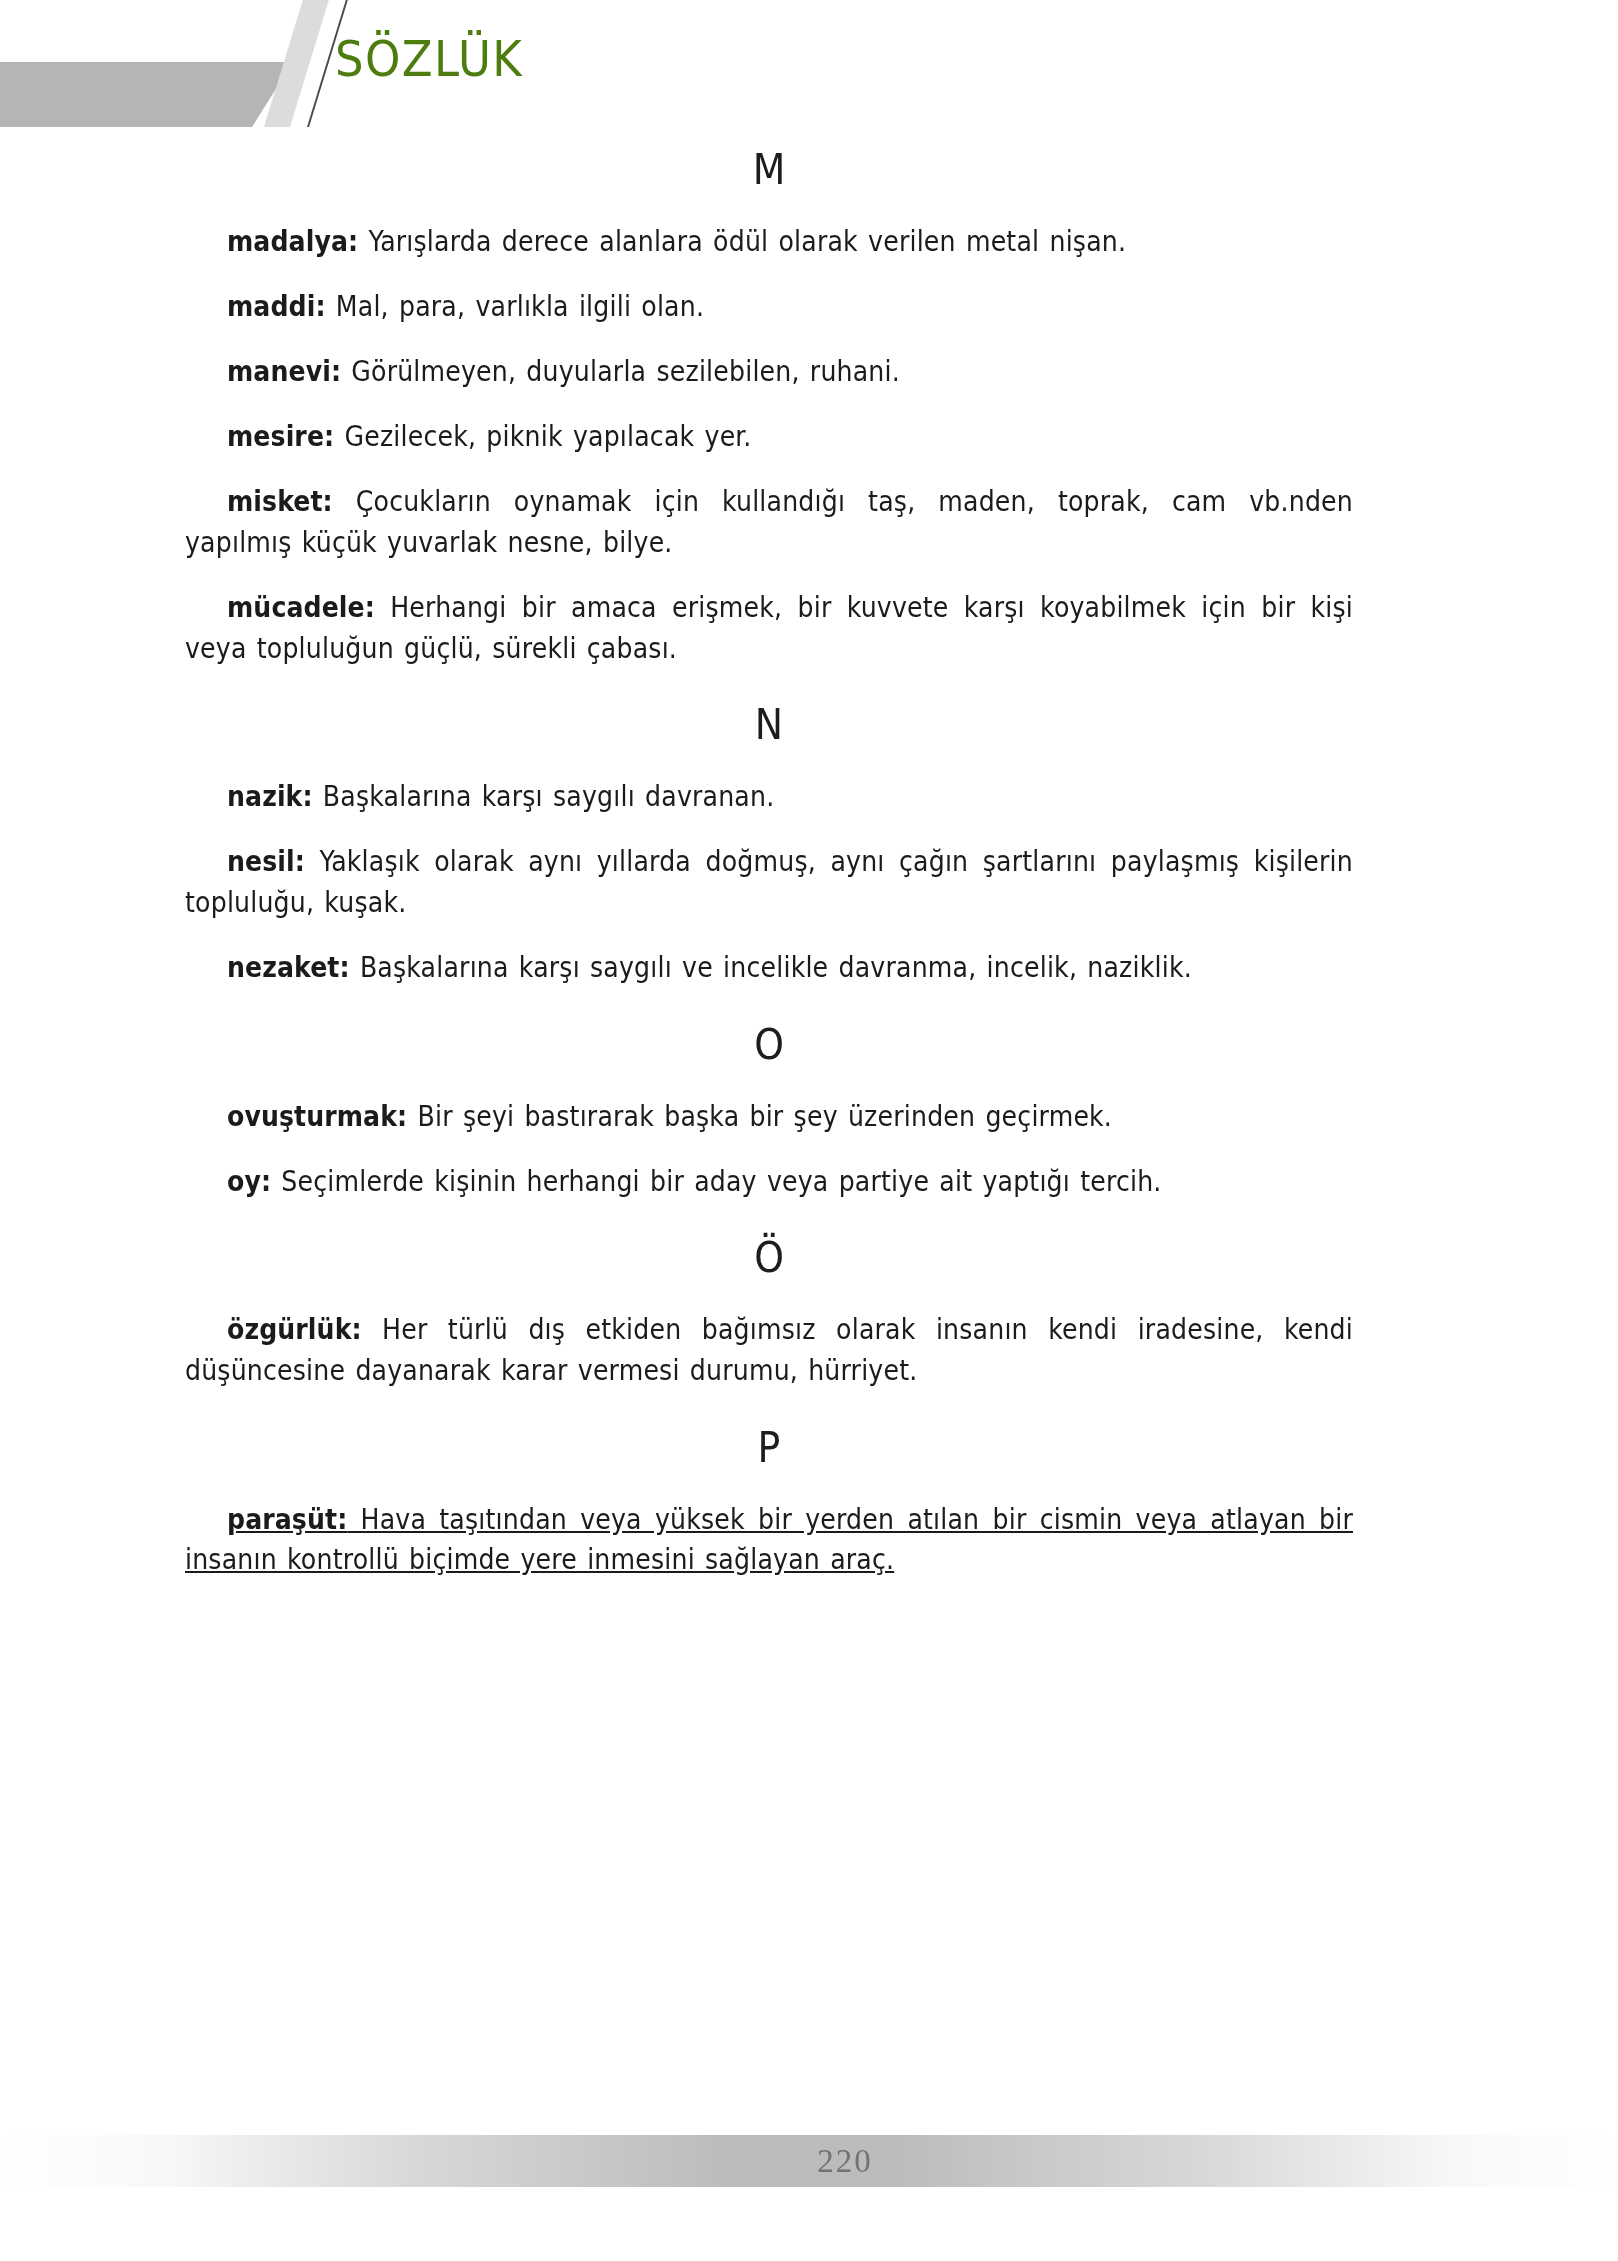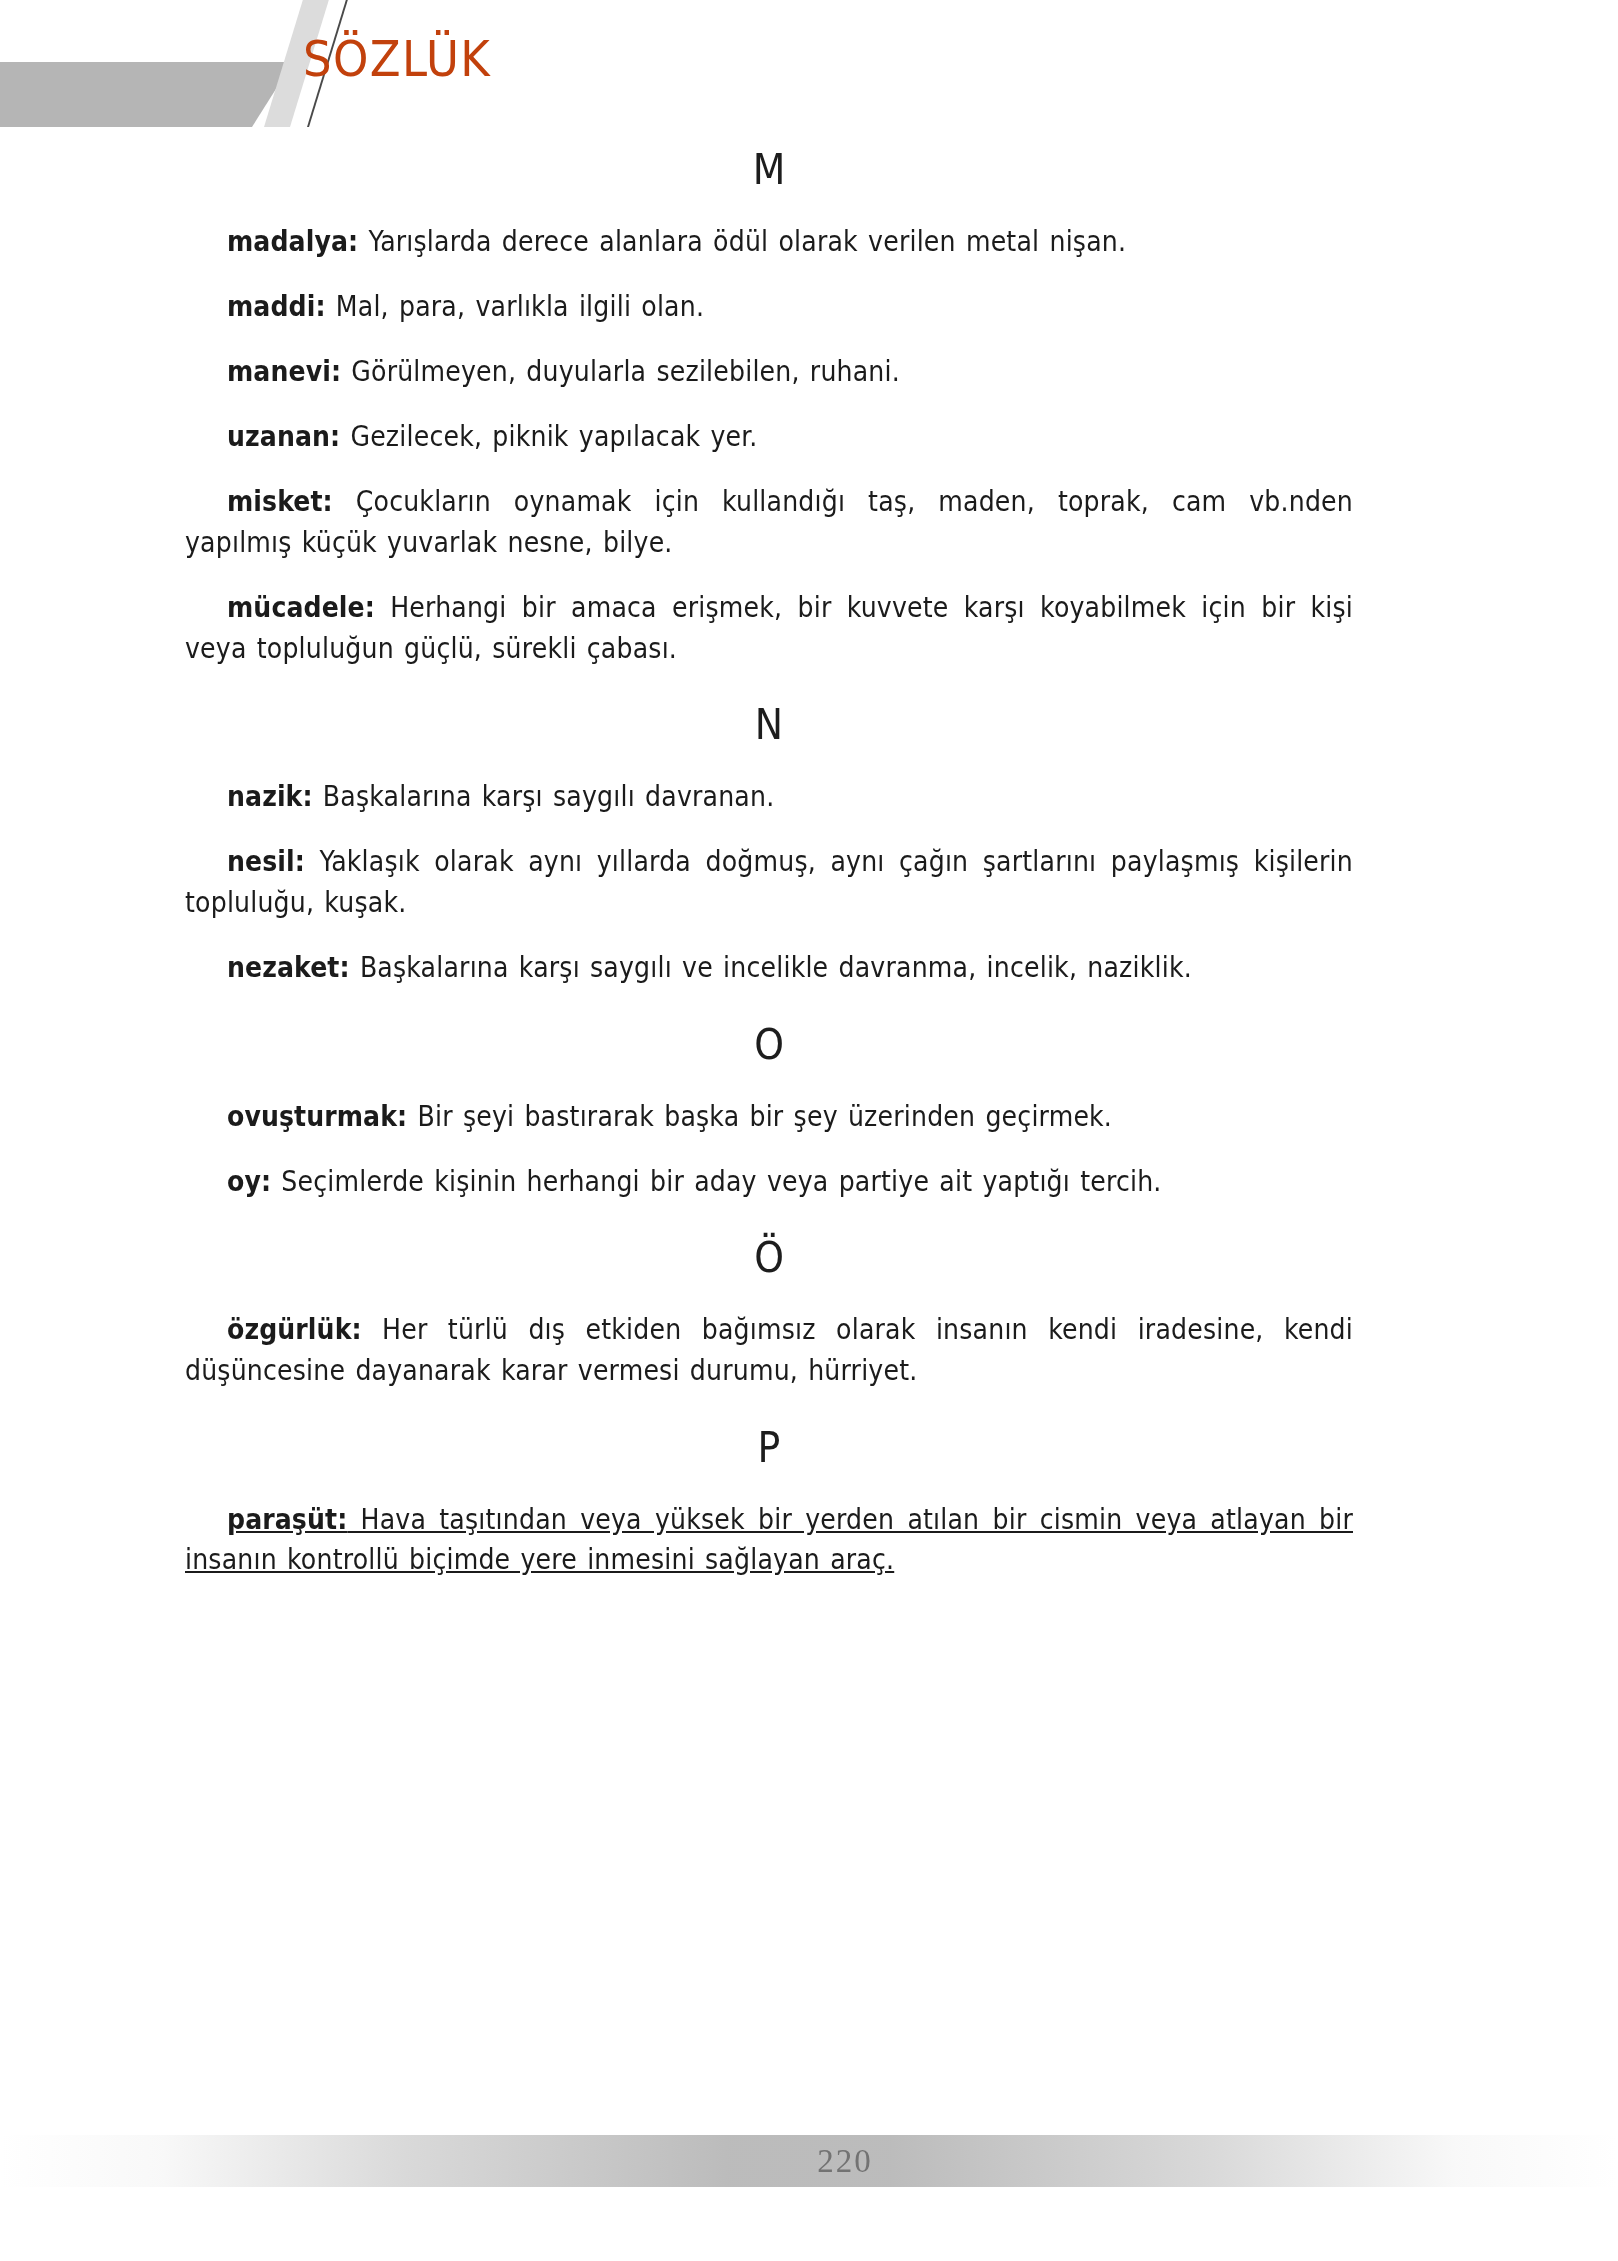--- a/index.html
+++ b/index.html
@@ -28,24 +28,24 @@
     transform-origin:bottom left;
   }
   .hdr-line{
     position:absolute;left:307px;top:0;
     width:2px;height:127px;
     background:#4a4a4a;
     transform:skewX(-17deg);
     transform-origin:bottom left;
   }
   .hdr-title{
-    position:absolute;left:303px;top:30px;
+    position:absolute;left:335px;top:30px;
     font-size:50px;
     letter-spacing:1.4px;
-    color:#c2410c;
+    color:#4d7c0f;
     font-weight:400;
     font-family:"DejaVu Sans Condensed","Liberation Sans",sans-serif;
     white-space:nowrap;
   }
 
   
   #content{
     position:absolute;
     left:185px;top:149px;
     width:1168px;
@@ -114,21 +114,21 @@
   <div class="hdr-stripe"></div>
   <div class="hdr-line"></div>
   <div class="hdr-title">SÖZLÜK</div>
 </div>
 
 <div id="content">
     <div class="letter first">M</div>
     <p class="entry"><span class="hw">madalya:</span><span class="df"> Yarışlarda derece alanlara ödül olarak verilen metal nişan.</span></p>
     <p class="entry"><span class="hw">maddi:</span><span class="df"> Mal, para, varlıkla ilgili olan.</span></p>
     <p class="entry"><span class="hw">manevi:</span><span class="df"> Görülmeyen, duyularla sezilebilen, ruhani.</span></p>
-    <p class="entry"><span class="hw">uzanan:</span><span class="df"> Gezilecek, piknik yapılacak yer.</span></p>
+    <p class="entry"><span class="hw">mesire:</span><span class="df"> Gezilecek, piknik yapılacak yer.</span></p>
     <p class="entry"><span class="hw">misket:</span><span class="df"> Çocukların oynamak için kullandığı taş, maden, toprak, cam vb.nden yapılmış küçük yuvarlak nesne, bilye.</span></p>
     <p class="entry"><span class="hw">mücadele:</span><span class="df"> Herhangi bir amaca erişmek, bir kuvvete karşı koyabilmek için bir kişi veya topluluğun güçlü, sürekli çabası.</span></p>
     <div class="letter later">N</div>
     <p class="entry"><span class="hw">nazik:</span><span class="df"> Başkalarına karşı saygılı davranan.</span></p>
     <p class="entry"><span class="hw">nesil:</span><span class="df"> Yaklaşık olarak aynı yıllarda doğmuş, aynı çağın şartlarını paylaşmış kişilerin topluluğu, kuşak.</span></p>
     <p class="entry"><span class="hw">nezaket:</span><span class="df"> Başkalarına karşı saygılı ve incelikle davranma, incelik, naziklik.</span></p>
     <div class="letter later">O</div>
     <p class="entry"><span class="hw">ovuşturmak:</span><span class="df"> Bir şeyi bastırarak başka bir şey üzerinden geçirmek.</span></p>
     <p class="entry"><span class="hw">oy:</span><span class="df"> Seçimlerde kişinin herhangi bir aday veya partiye ait yaptığı tercih.</span></p>
     <div class="letter later">Ö</div>

